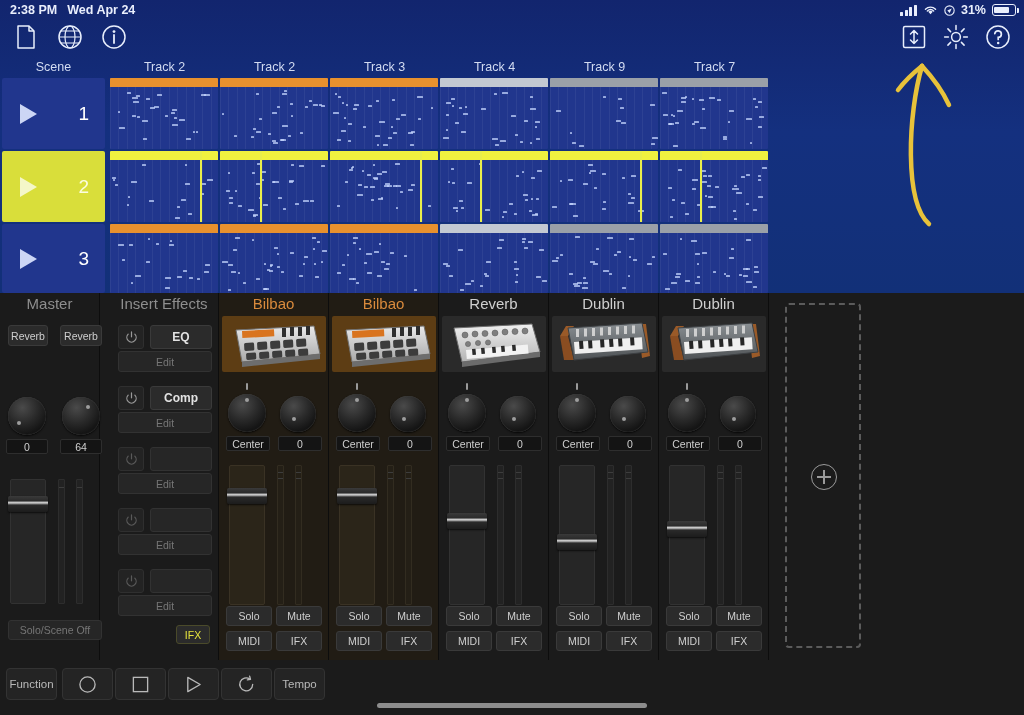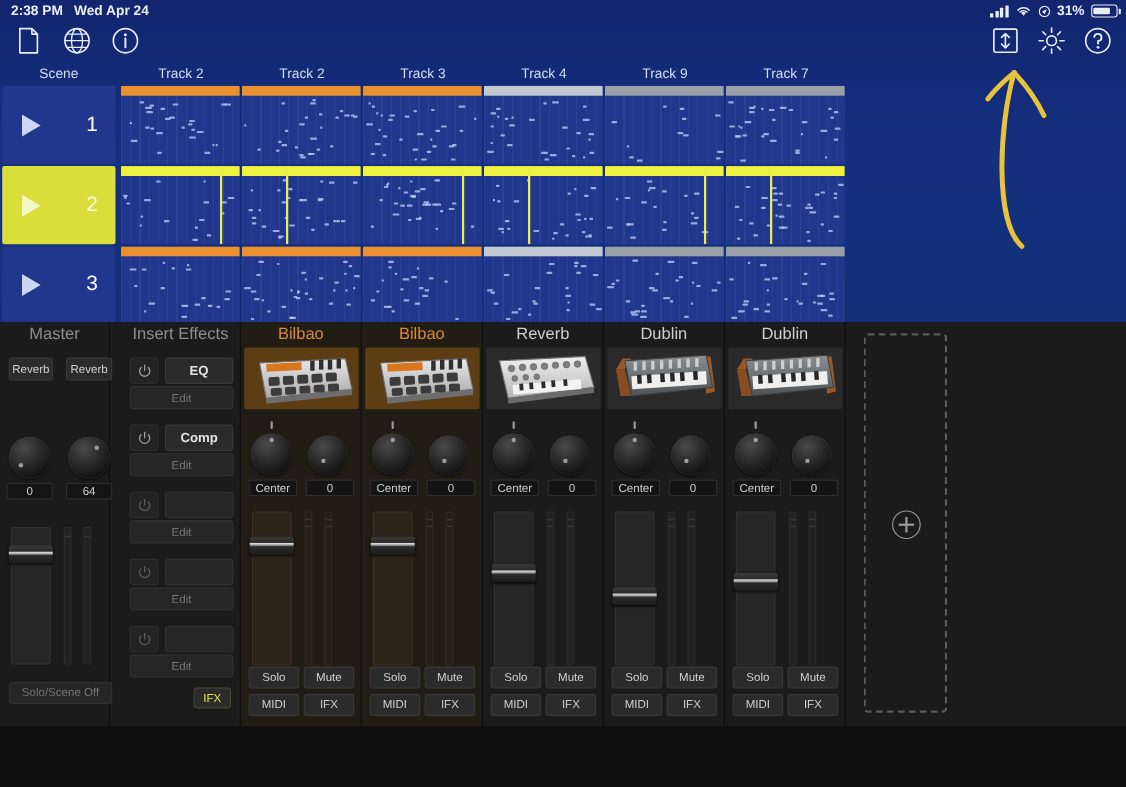--- a/index.html
+++ b/index.html
@@ -1230,13 +1230,39 @@
           <div class="btn" style="position: absolute; left: 7px; top: 338px; width: 46px; height: 20px;">MIDI</div>
           <div class="btn" style="position: absolute; left: 57px; top: 338px; width: 46px; height: 20px;">IFX</div>
         </div>
       </div>
 
     <div class="addslot" style="left:785px;top:10px;width:76px;height:345px">
       <span class="plus-circle" style="left:24px;top:159px"></span>
     </div>
   </div>
 
+  <div class="transport">
+    <div class="tbtn" style="left:6px;width:51px">Function</div>
+    <div class="tbtn" style="left:62px;width:51px">
+      <svg width="19" height="19" viewBox="0 0 20 20">
+        <circle cx="10" cy="10" r="8" fill="none" stroke="#b9b9b9" stroke-width="1.4"></circle>
+      </svg>
+    </div>
+    <div class="tbtn" style="left:115px;width:51px">
+      <svg width="19" height="19" viewBox="0 0 20 20">
+        <rect x="2.5" y="2.5" width="15" height="15" fill="none" stroke="#b9b9b9" stroke-width="1.4"></rect>
+      </svg>
+    </div>
+    <div class="tbtn" style="left:168px;width:51px">
+      <svg width="19" height="19" viewBox="0 0 20 20">
+        <path d="M4 2.5 L17 10 L4 17.5 Z" fill="none" stroke="#b9b9b9" stroke-width="1.4" stroke-linejoin="round"></path>
+      </svg>
+    </div>
+    <div class="tbtn" style="left:221px;width:51px">
+      <svg width="19" height="19" viewBox="0 0 20 20">
+        <path d="M16.5 10 A6.8 6.8 0 1 1 13.5 4.2" fill="none" stroke="#b9b9b9" stroke-width="1.4" stroke-linecap="round"></path>
+        <path d="M13.3 1.2 L14.2 4.6 L10.9 5.2" fill="none" stroke="#b9b9b9" stroke-width="1.4" stroke-linecap="round" stroke-linejoin="round"></path>
+      </svg>
+    </div>
+    <div class="tbtn" style="left:274px;width:51px">Tempo</div>
+    <div class="home-ind"></div>
+  </div>
 </div>
 
 </body></html>

